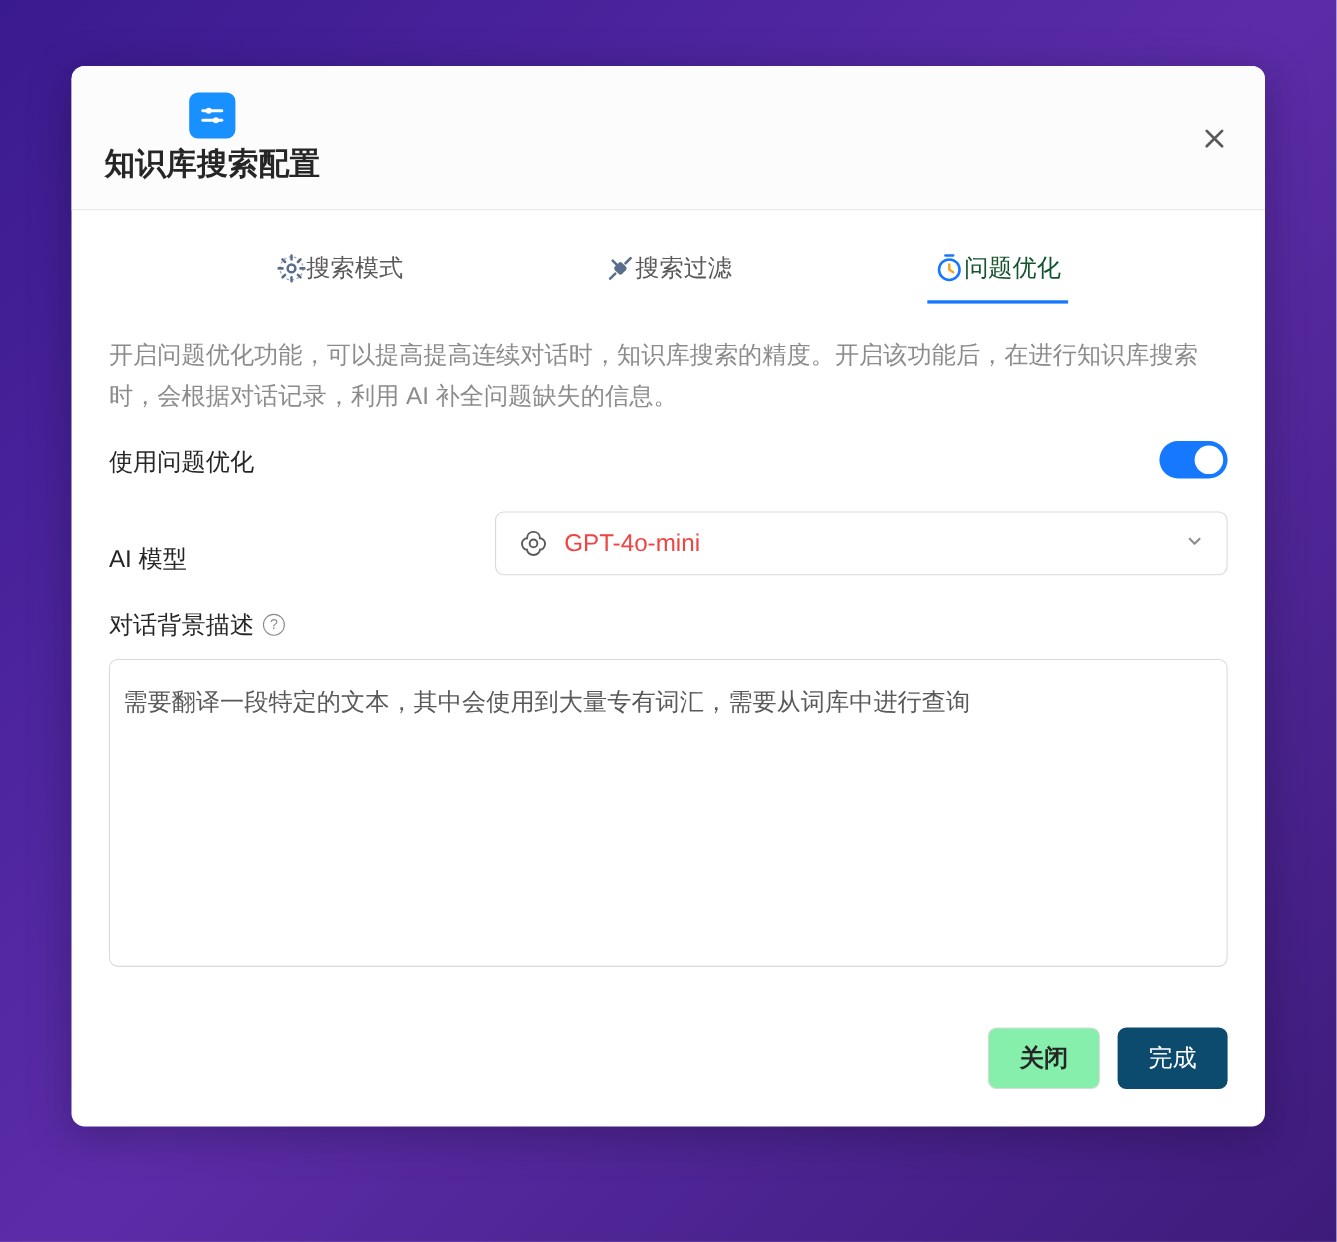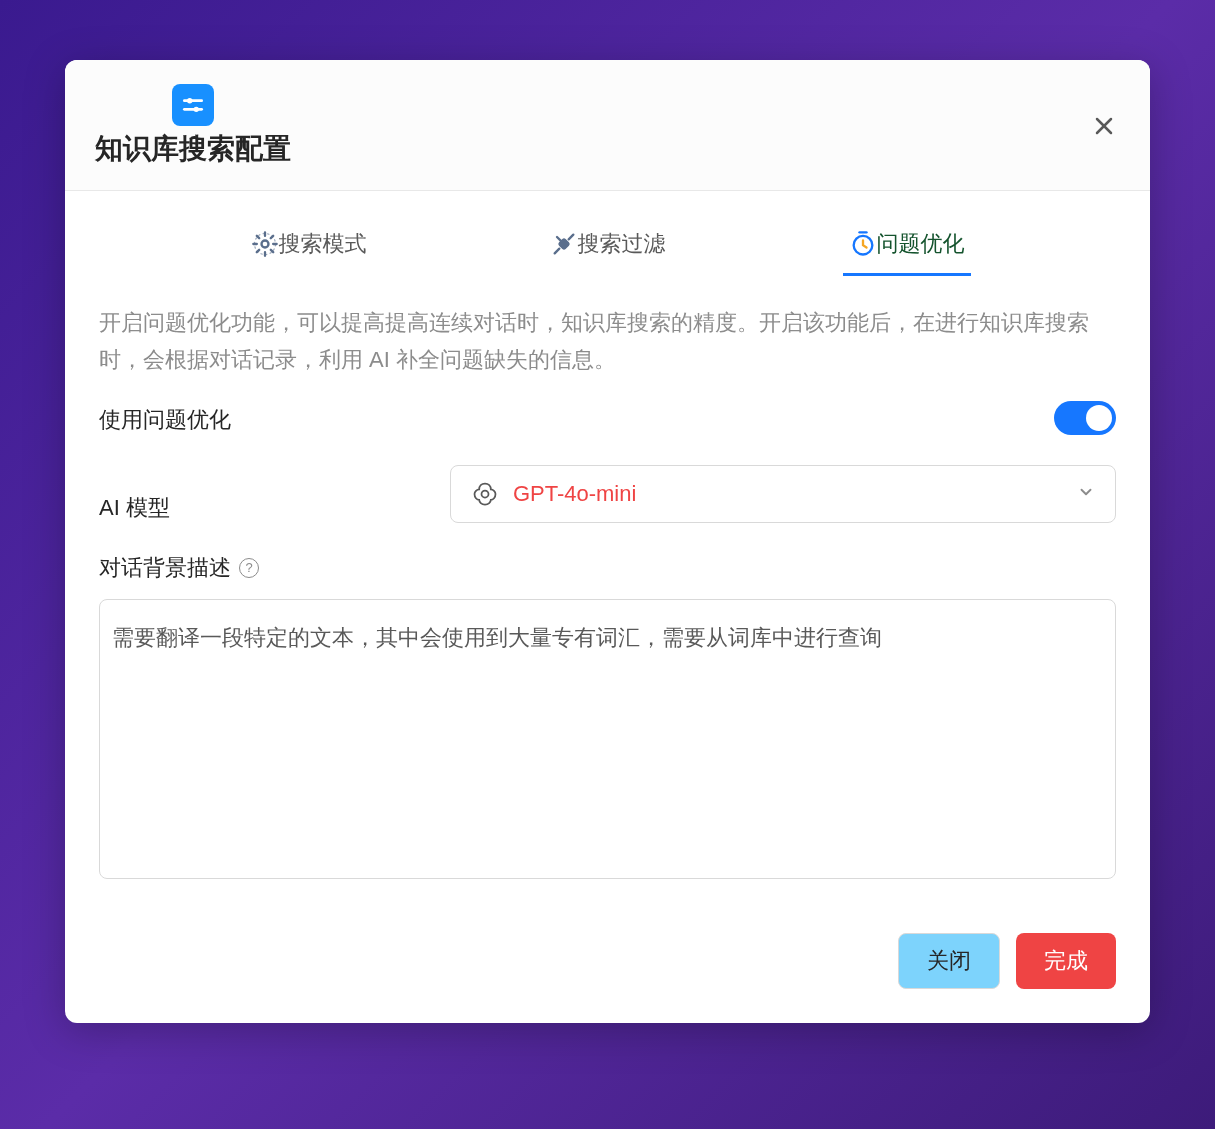--- a/index.html
+++ b/index.html
@@ -229,27 +229,28 @@
     .btn {
       padding: 12px 28px;
       border-radius: 8px;
       font-size: 22px;
       cursor: pointer;
       border: none;
       font-family: inherit;
     }
     
     .btn-secondary {
-      background: #7dd3fc;
+      background: #86efac;
       border: 1.5px solid #d9d9d9;
       color: #262626;
+      font-weight: bold;
     }
     
     .btn-primary {
-      background: #ef4444;
+      background: #0c4a6e;
       color: #fff;
     }
   </style>
 </head>
 <body>
 
 <div class="modal">
   <div class="modal-header">
     <div class="modal-header-left">
       <div class="header-icon">

